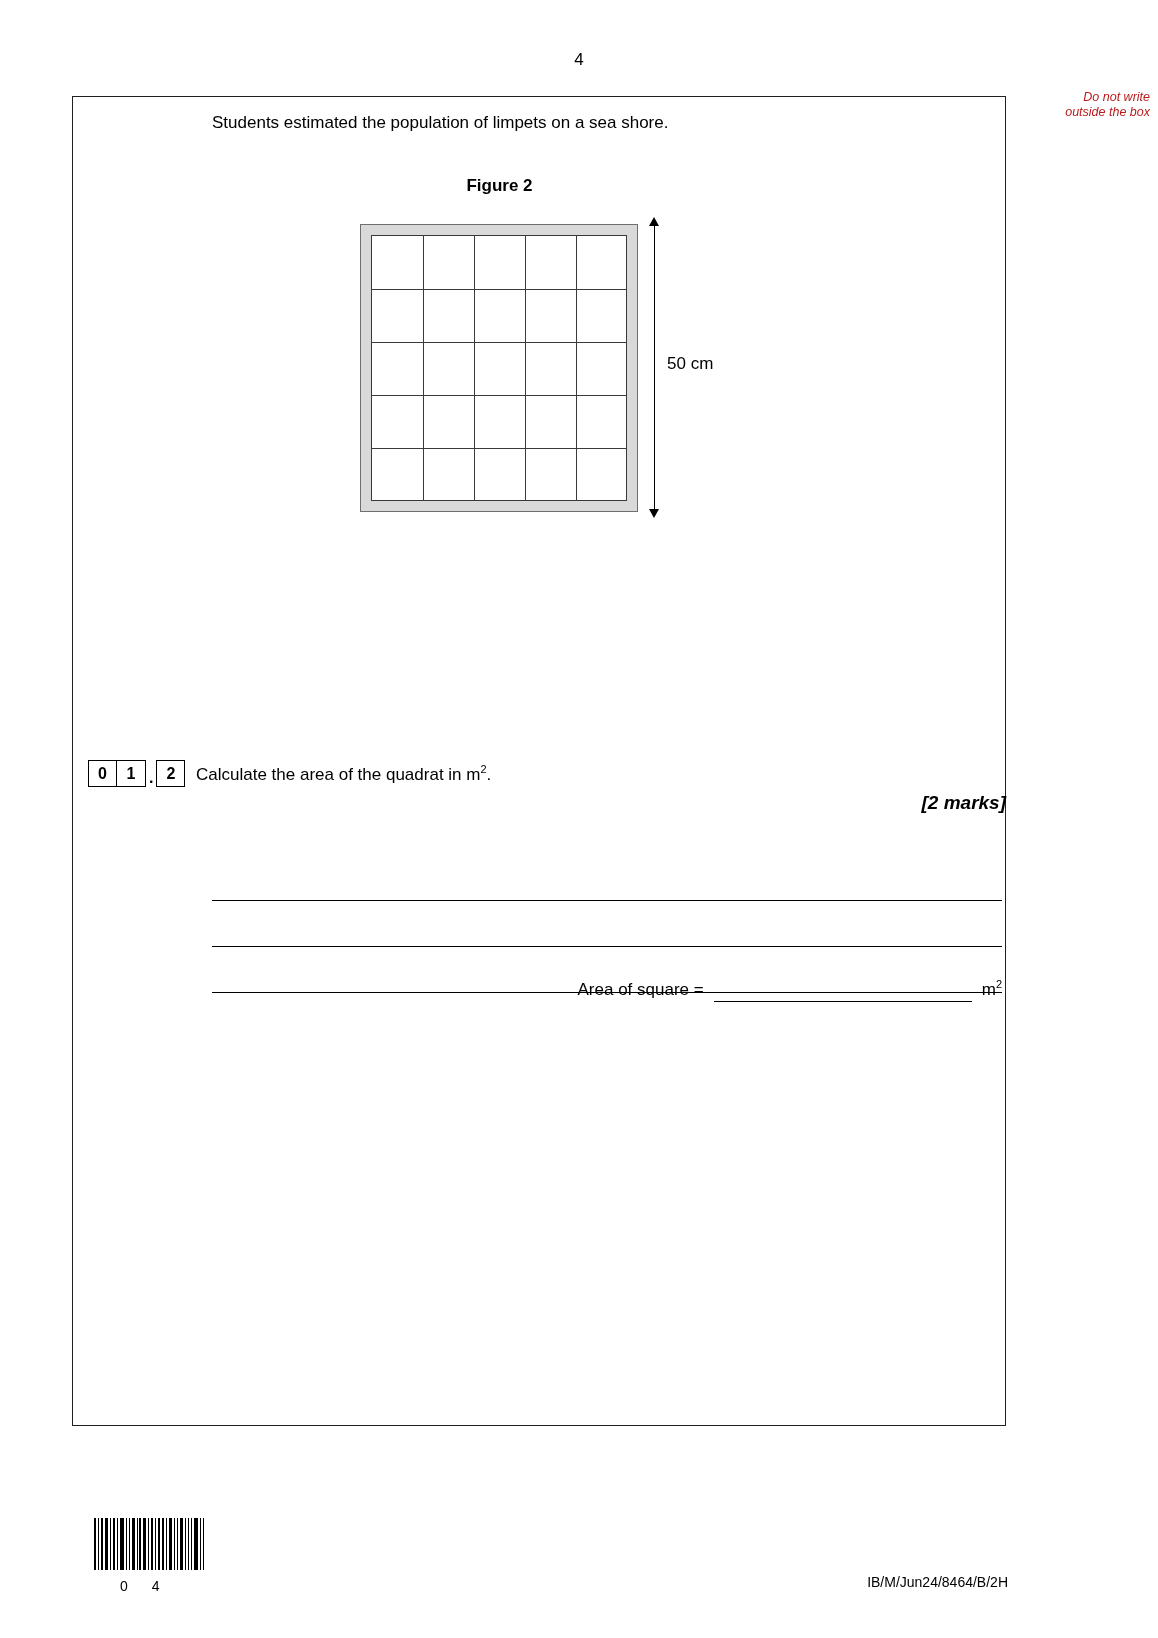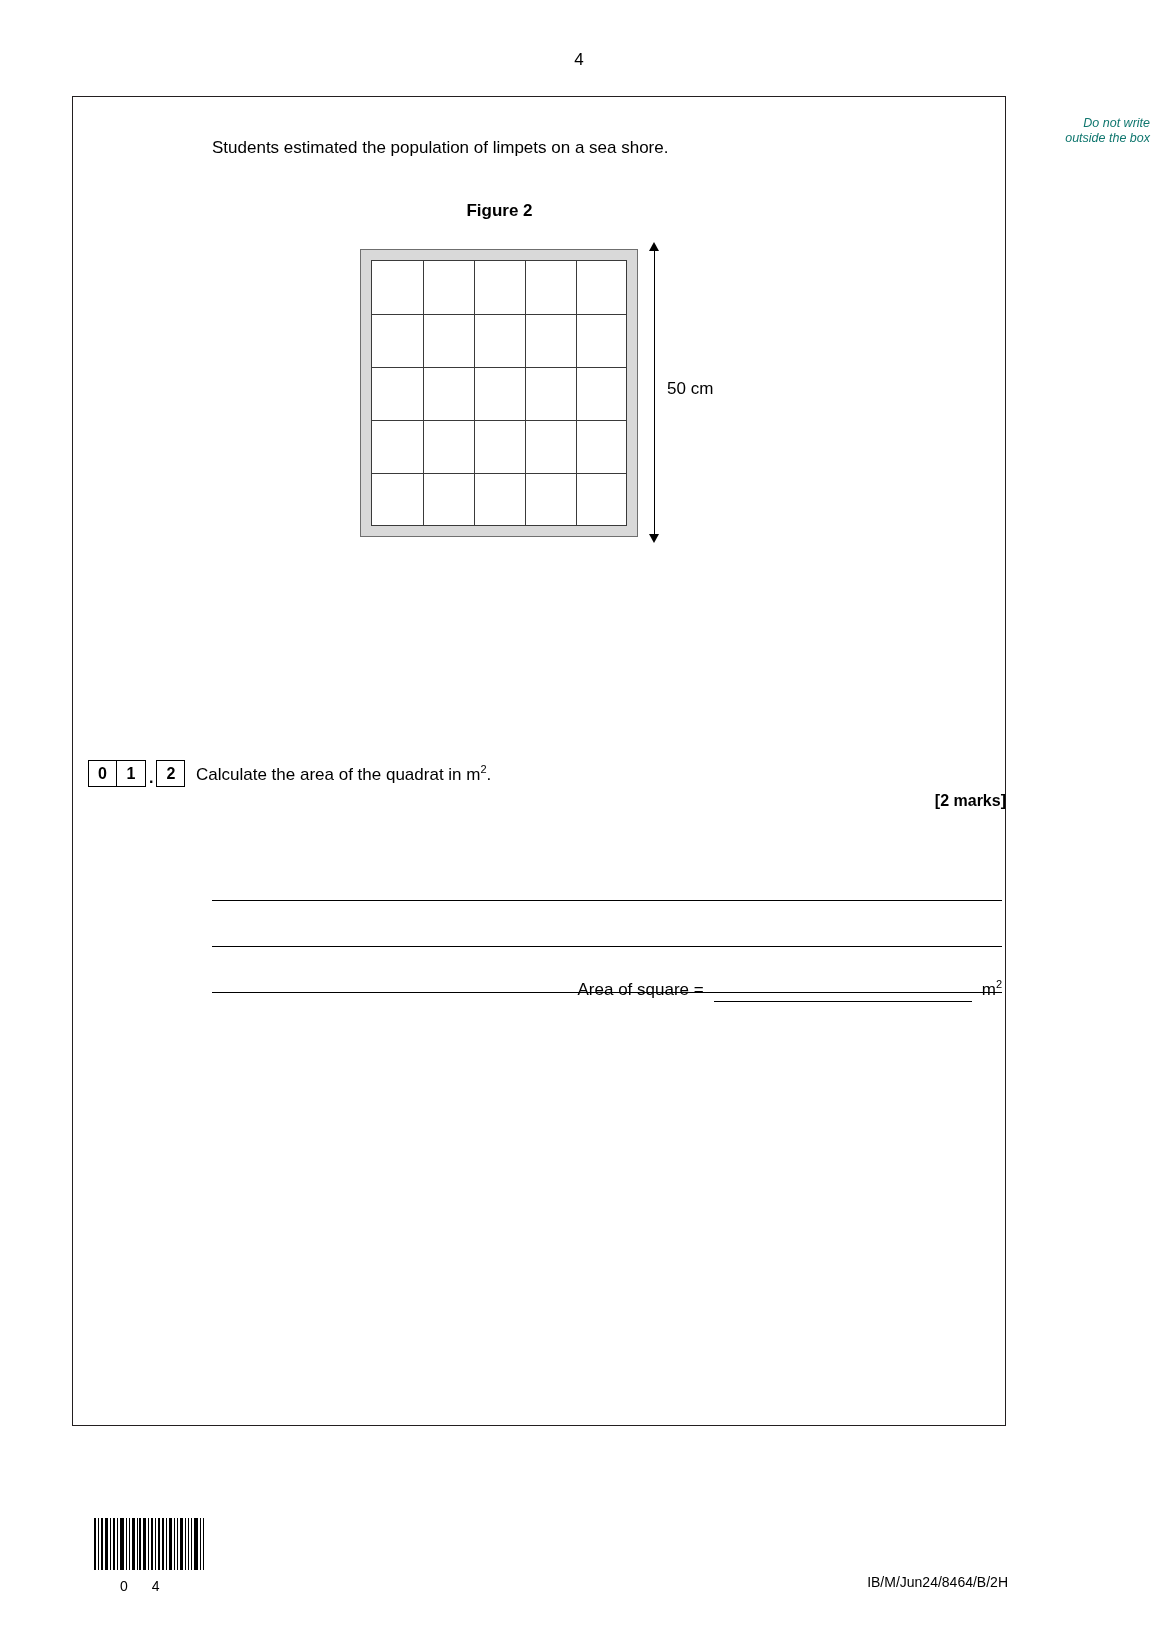--- a/index.html
+++ b/index.html
@@ -31,42 +31,42 @@
     top: 96px;
     width: 934px;
     height: 1330px;
     border: 1px solid #231f20;
     box-sizing: border-box;
   }
 
   .do-not-write {
     position: absolute;
     right: 8px;
-    top: 116px;
+    top: 90px;
     width: 110px;
     text-align: right;
     font-style: italic;
     font-size: 12.5px;
     line-height: 15px;
-    color: #0f766e;
+    color: #b91c1c;
   }
 
   .content {
     position: absolute;
     left: 212px;
     top: 96px;
     width: 790px;
   }
 
   .para {
     font-size: 17px;
     line-height: 22px;
     margin-bottom: 26px;
   }
-  .para.first { margin-top: 41px; }
+  .para.first { margin-top: 16px; }
 
   b { font-weight: bold; }
 
   .figure-caption {
     font-size: 17px;
     font-weight: bold;
     text-align: center;
     margin-top: 42px;
     margin-bottom: 0;
     width: 575px;
@@ -173,22 +173,23 @@
   .qtext {
     position: absolute;
     left: 108px;
     top: 3px;
     font-size: 17px;
   }
   .marks {
     position: absolute;
     right: 0;
     top: 32px;
-    font-size: 16px;
+    font-size: 19px;
     font-weight: bold;
+    font-style: italic;
   }
 
   sup { font-size: 11px; vertical-align: super; }
 
   .ans-lines {
     position: absolute;
     left: 212px;
     top: 855px;
     width: 790px;
   }

